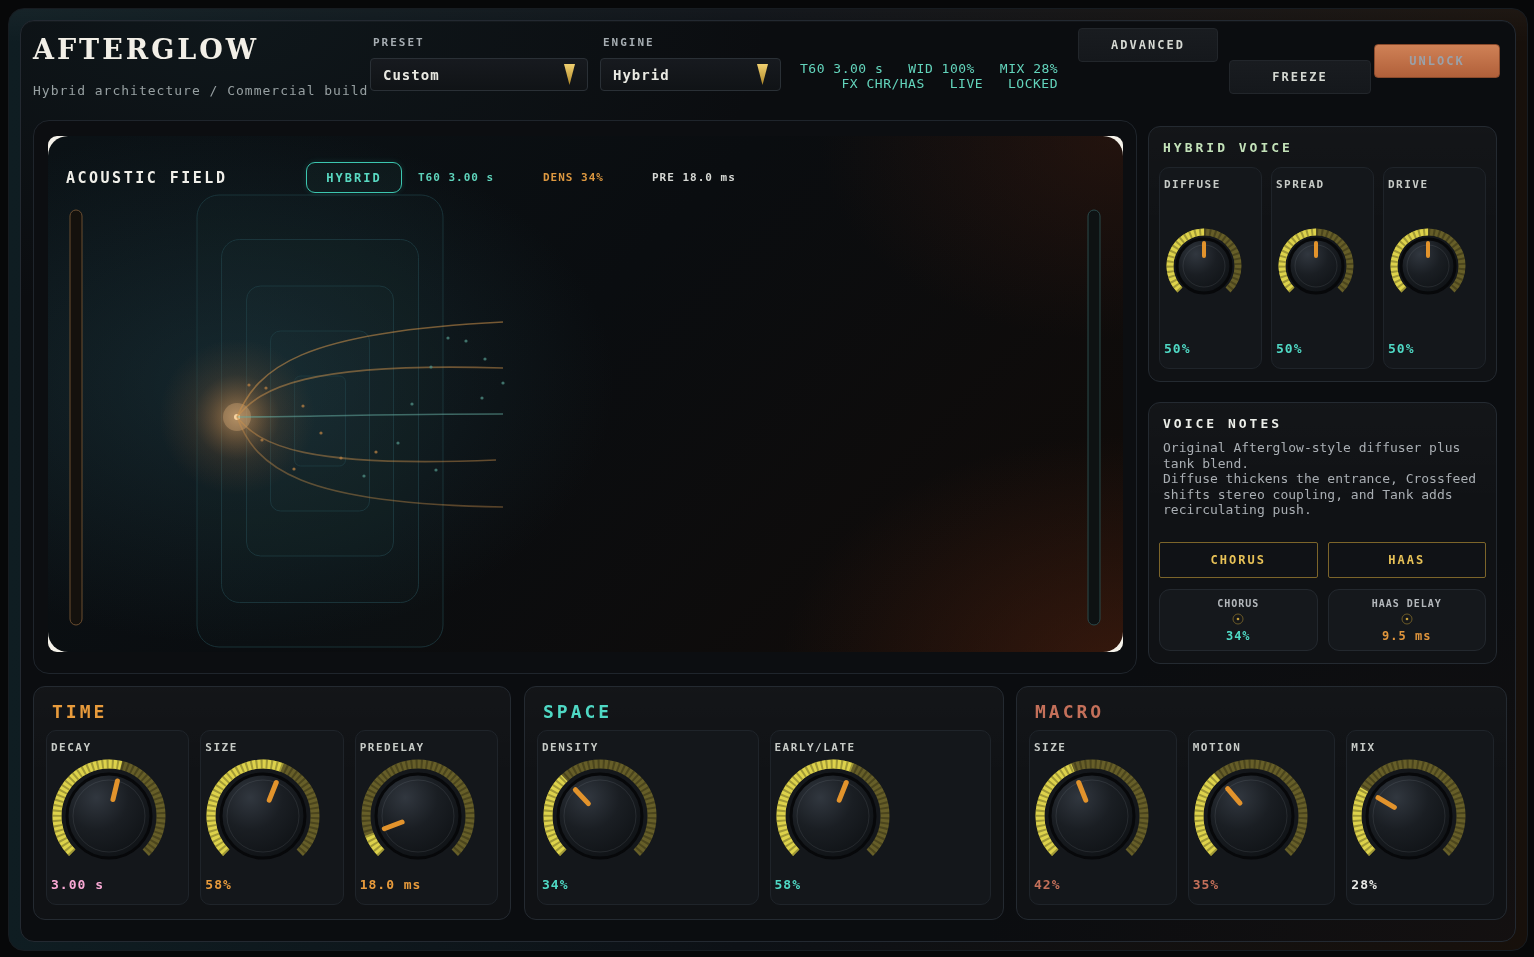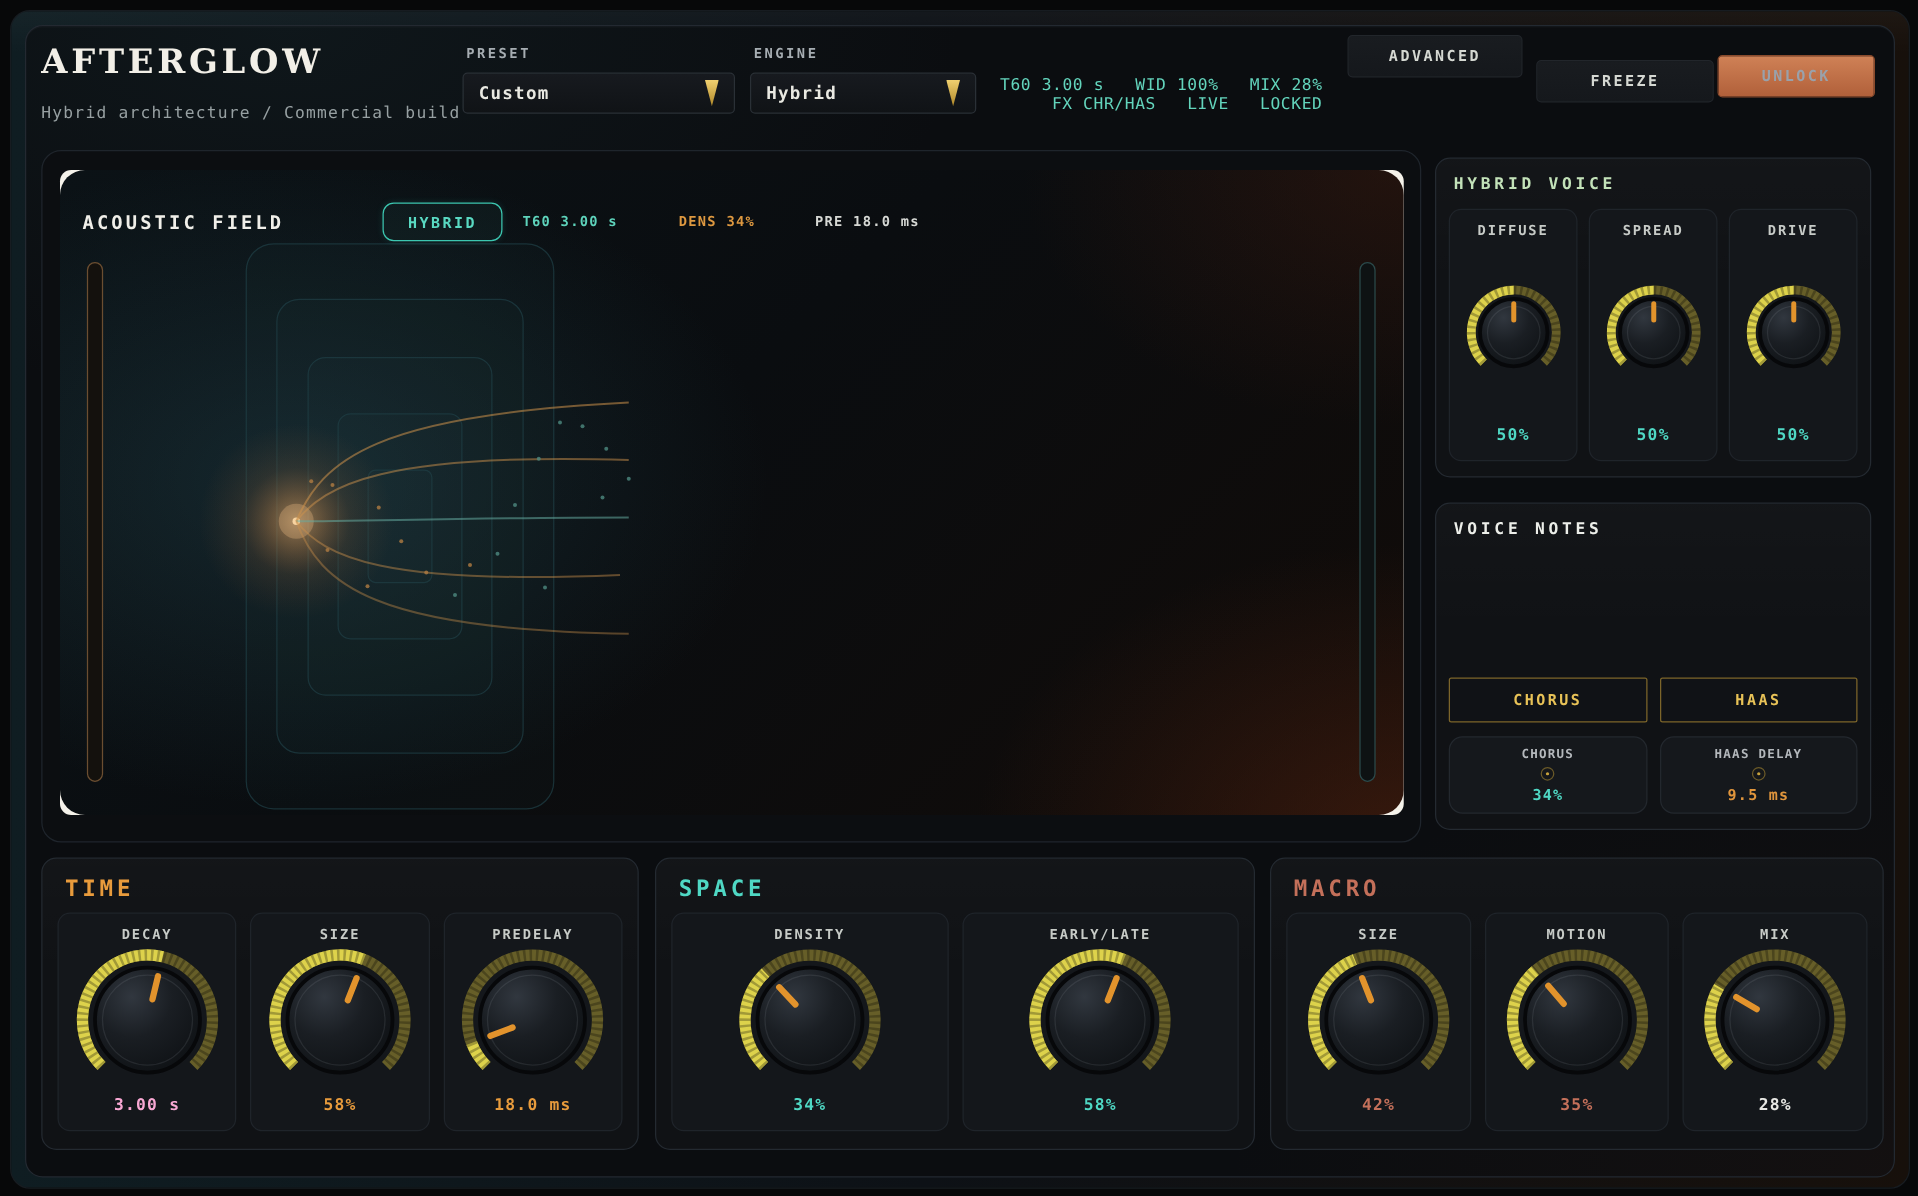--- a/index.html
+++ b/index.html
@@ -93,21 +93,21 @@
     flex:1;border-radius:11px;border:1px solid #23282e;background:#15181c;
     display:flex;flex-direction:column;align-items:center;justify-content:center;gap:3px;
   }
   .mini-label{font-size:10px;font-weight:bold;letter-spacing:1px;color:#b4b8bc;}
   .mini-value{font-size:12px;font-weight:bold;letter-spacing:1px;}
   
   .group-title{left:18px;top:14px;font-size:18px;}
   .cards-row{display:flex;gap:11px;position:absolute;left:12px;right:12px;}
   .knob-card{
     flex:1;border-radius:10px;border:1px solid #1f242a;background:#14171b;
-    display:flex;flex-direction:column;align-items:center;justify-content:space-between;
+    display:flex;flex-direction:column;align-items:flex-start;justify-content:space-between;
     padding:10px 4px 12px;box-sizing:border-box;
   }
   .knob-label{font-size:11px;font-weight:bold;letter-spacing:1.5px;color:#c7cbc7;}
   .knob-value{font-size:13px;font-weight:bold;letter-spacing:1px;}
   .knob-wrap{line-height:0;cursor:pointer;}
 </style>
 </head>
 <body>
 
 <svg width="0" height="0" style="position:absolute" aria-hidden="true">
@@ -149,21 +149,21 @@
   <span class="val">Hybrid</span>
   <svg width="11" height="21" viewBox="0 0 11 21">
       <polygon points="0,0 11,0 5.5,21" fill="url(#goldArrow)"></polygon>
     </svg>
 </div>
 
 <div class="abs status"><span>T60 3.00 s   WID 100%   MIX 28%</span>
 <span>FX CHR/HAS   LIVE   LOCKED</span></div>
 
 <button class="abs btn" style="left:1078px;top:28px;width:140px">ADVANCED</button>
-<button class="abs btn" style="left:1229px;top:48px;width:142px">FREEZE</button>
+<button class="abs btn" style="left:1229px;top:60px;width:142px">FREEZE</button>
 <button class="abs btn unlock" style="left:1374px;top:44px;width:126px">UNLOCK</button>
 
 <div class="abs viz-panel"></div>
 <div class="abs screen">
   <div class="canvas">
     <svg viewBox="0 0 1075 516">
 
       <g fill="rgba(60,110,120,0.035)" stroke="#1f3d44" stroke-opacity="0.75" stroke-width="1">
         <rect x="149" y="59" width="246" height="452" rx="22"></rect>
         <rect x="173.5" y="103.5" width="197" height="363" rx="18"></rect>
@@ -265,20 +265,24 @@
       <line x1="40" y1="17" x2="40" y2="30" stroke="#e2932c" stroke-width="4" stroke-linecap="round"></line>
     </g>
   </svg></div>
         <div class="knob-value" style="color:#4fd8c4">50%</div>
       </div>
     </div>
 </div>
 
 <div class="abs panel" style="left:1148px;top:402px;width:347px;height:260px">
   <div class="abs panel-title vn-title">VOICE NOTES</div>
+  <div class="abs notes">
+    <div>Original Afterglow-style diffuser plus tank blend.</div>
+    <div>Diffuse thickens the entrance, Crossfeed shifts stereo coupling, and Tank adds recirculating push.</div>
+  </div>
   <div class="abs" style="left:10px;right:10px;top:139px;display:flex;gap:10px">
     <button class="gold-btn">CHORUS</button>
     <button class="gold-btn">HAAS</button>
   </div>
   <div class="abs" style="left:10px;right:10px;top:186px;height:62px;display:flex;gap:10px">
     <div class="mini-card">
       <div class="mini-label">CHORUS</div>
       <svg width="14" height="14" viewBox="0 0 14 14">
         <circle cx="7" cy="7" r="5" fill="#15171a" stroke="#6b5a28"></circle>
           <circle cx="7" cy="7" r="1.3" fill="#c8a23c"></circle>

